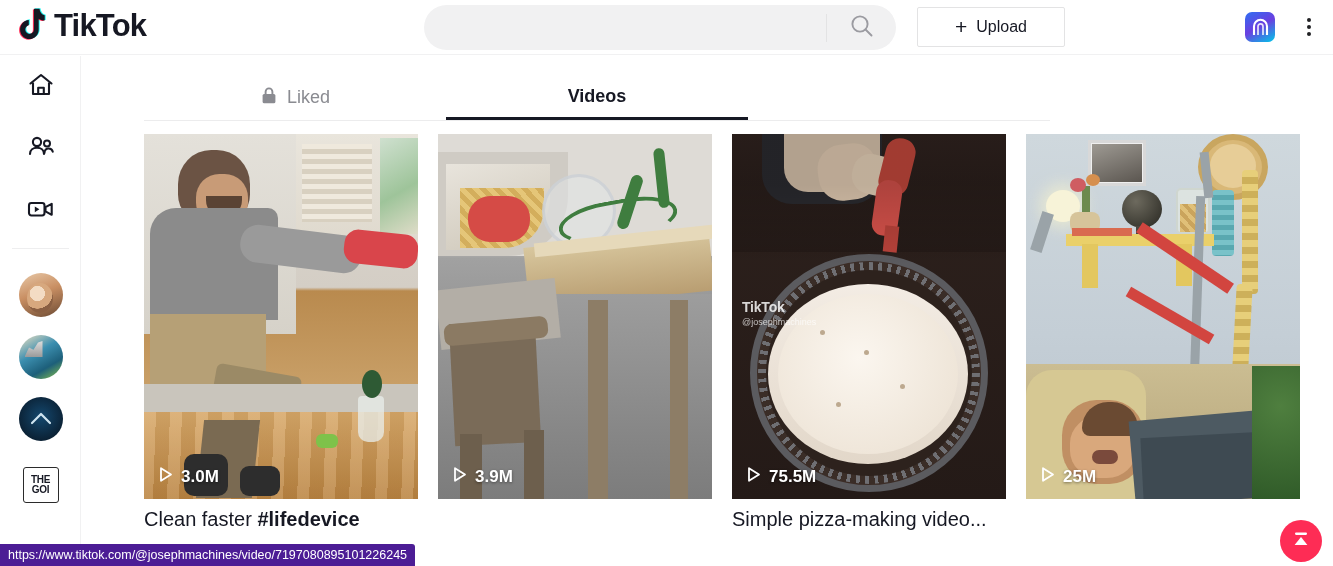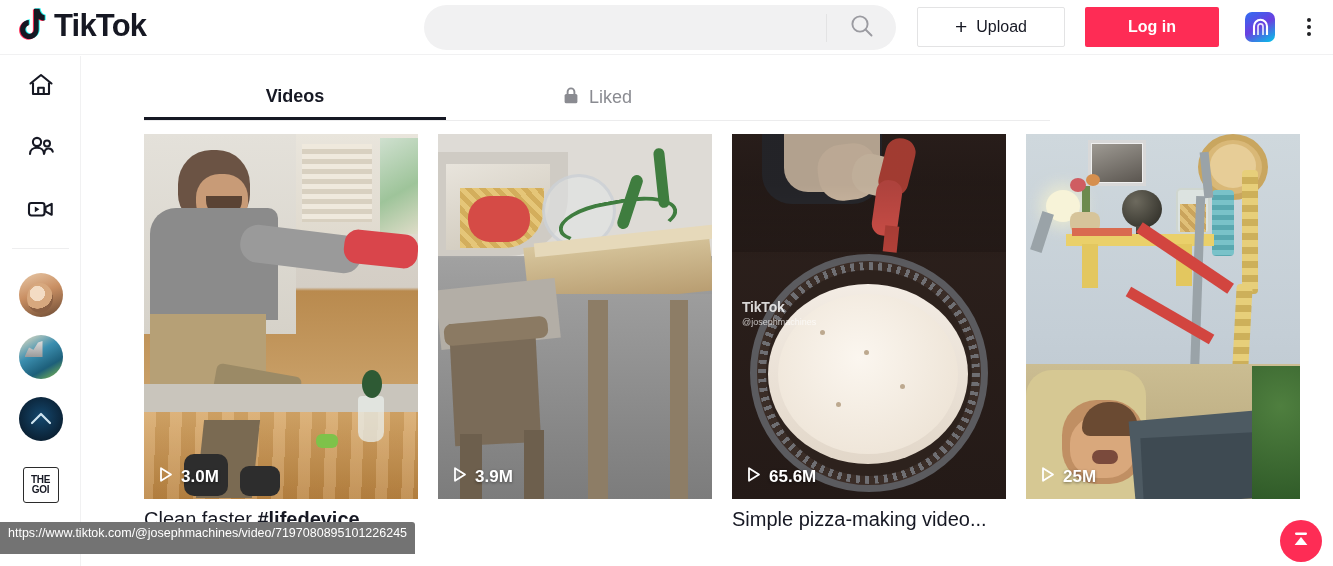--- a/index.html
+++ b/index.html
@@ -230,23 +230,23 @@
   .totop {
     position: absolute; right: 11px; bottom: 4px;
     width: 42px; height: 42px; border-radius: 50%;
     background: #fe2c55; cursor: pointer;
     display: flex; align-items: center; justify-content: center;
     z-index: 35;
   }
 
   
   .statusbar {
-    position: absolute; left: 0; bottom: 12px;
-    height: 32px; max-width: 470px;
-    background: #737373; color: #ffffff;
+    position: absolute; left: 0; bottom: 0;
+    height: 22px; max-width: 470px;
+    background: #4c1d95; color: #ffffff;
     font-size: 12.5px; line-height: 22px;
     padding: 0 8px;
     border-radius: 0 3px 0 0;
     white-space: nowrap; overflow: hidden;
     font-family: "Liberation Sans", sans-serif;
     z-index: 50;
   }
 </style>
 </head>
 <body>
@@ -282,21 +282,20 @@
           </svg>
         </span>
       </button>
     </div>
 
     <div class="upload-btn">
       <span class="plus-ic">+</span>
       <span>Upload</span>
     </div>
 
-    <button class="login-btn">Log in</button>
 
     <div class="ext-icon">
       <svg width="19" height="19" viewBox="0 0 19 19">
         <path d="M3 17V8.3a6.5 6.5 0 0 1 13 0V17" fill="none" stroke="#ffffff" stroke-width="2.1"></path>
         <path d="M7 17v-8.6a2.5 2.5 0 0 1 5 0V17" fill="none" stroke="#ffffff" stroke-width="1.7" opacity=".85"></path>
       </svg>
     </div>
 
     <div class="kebab">
       <i></i>
@@ -357,31 +356,31 @@
       <span class="av-sq">
         <span>THE</span>
         <span>GOI</span>
       </span>
     </div>
   </div>
 
   <div class="main">
 
     <div class="tabs">
-      <div class="tab active">
-        <span>Videos</span>
-      </div>
       <div class="tab">
         <span>
           <svg width="18" height="19" viewBox="0 0 18 19">
             <rect x="2.6" y="8" width="12.8" height="9.3" rx="1.6" fill="#8a8b91"></rect>
             <path d="M5.6 8V5.8a3.4 3.4 0 0 1 6.8 0V8" fill="none" stroke="#8a8b91" stroke-width="1.9"></path>
           </svg>
         </span>
         <span>Liked</span>
+      </div>
+      <div class="tab active">
+        <span>Videos</span>
       </div>
     </div>
 
     <div class="grid">
 
       <div class="cell">
         <div class="thumb t1">
           <div class="art">
             <i style="left:150px;top:0;width:124px;height:120px;background:linear-gradient(#e9e5dc,#ded8cc);"></i>
             <i style="left:158px;top:10px;width:70px;height:78px;background:repeating-linear-gradient(#efe9dd 0 5px,#d8d0c0 5px 10px);"></i>
@@ -480,21 +479,21 @@
           <div class="wm">
             <div class="wm-t">TikTok</div>
             <div class="wm-h">@josephmachines</div>
           </div>
           <div class="views">
             <span>
               <svg width="17" height="17" viewBox="0 0 17 17">
                 <path d="M4 2.2 14 8.5 4 14.8z" fill="none" stroke="#ffffff" stroke-width="1.8" stroke-linejoin="round"></path>
               </svg>
             </span>
-            <span>65.6M</span>
+            <span>75.5M</span>
           </div>
         </div>
         <div class="caption">
           <span>Simple pizza-making video...</span>
         </div>
       </div>
 
       <div class="cell">
         <div class="thumb t4">
           <div class="art">

